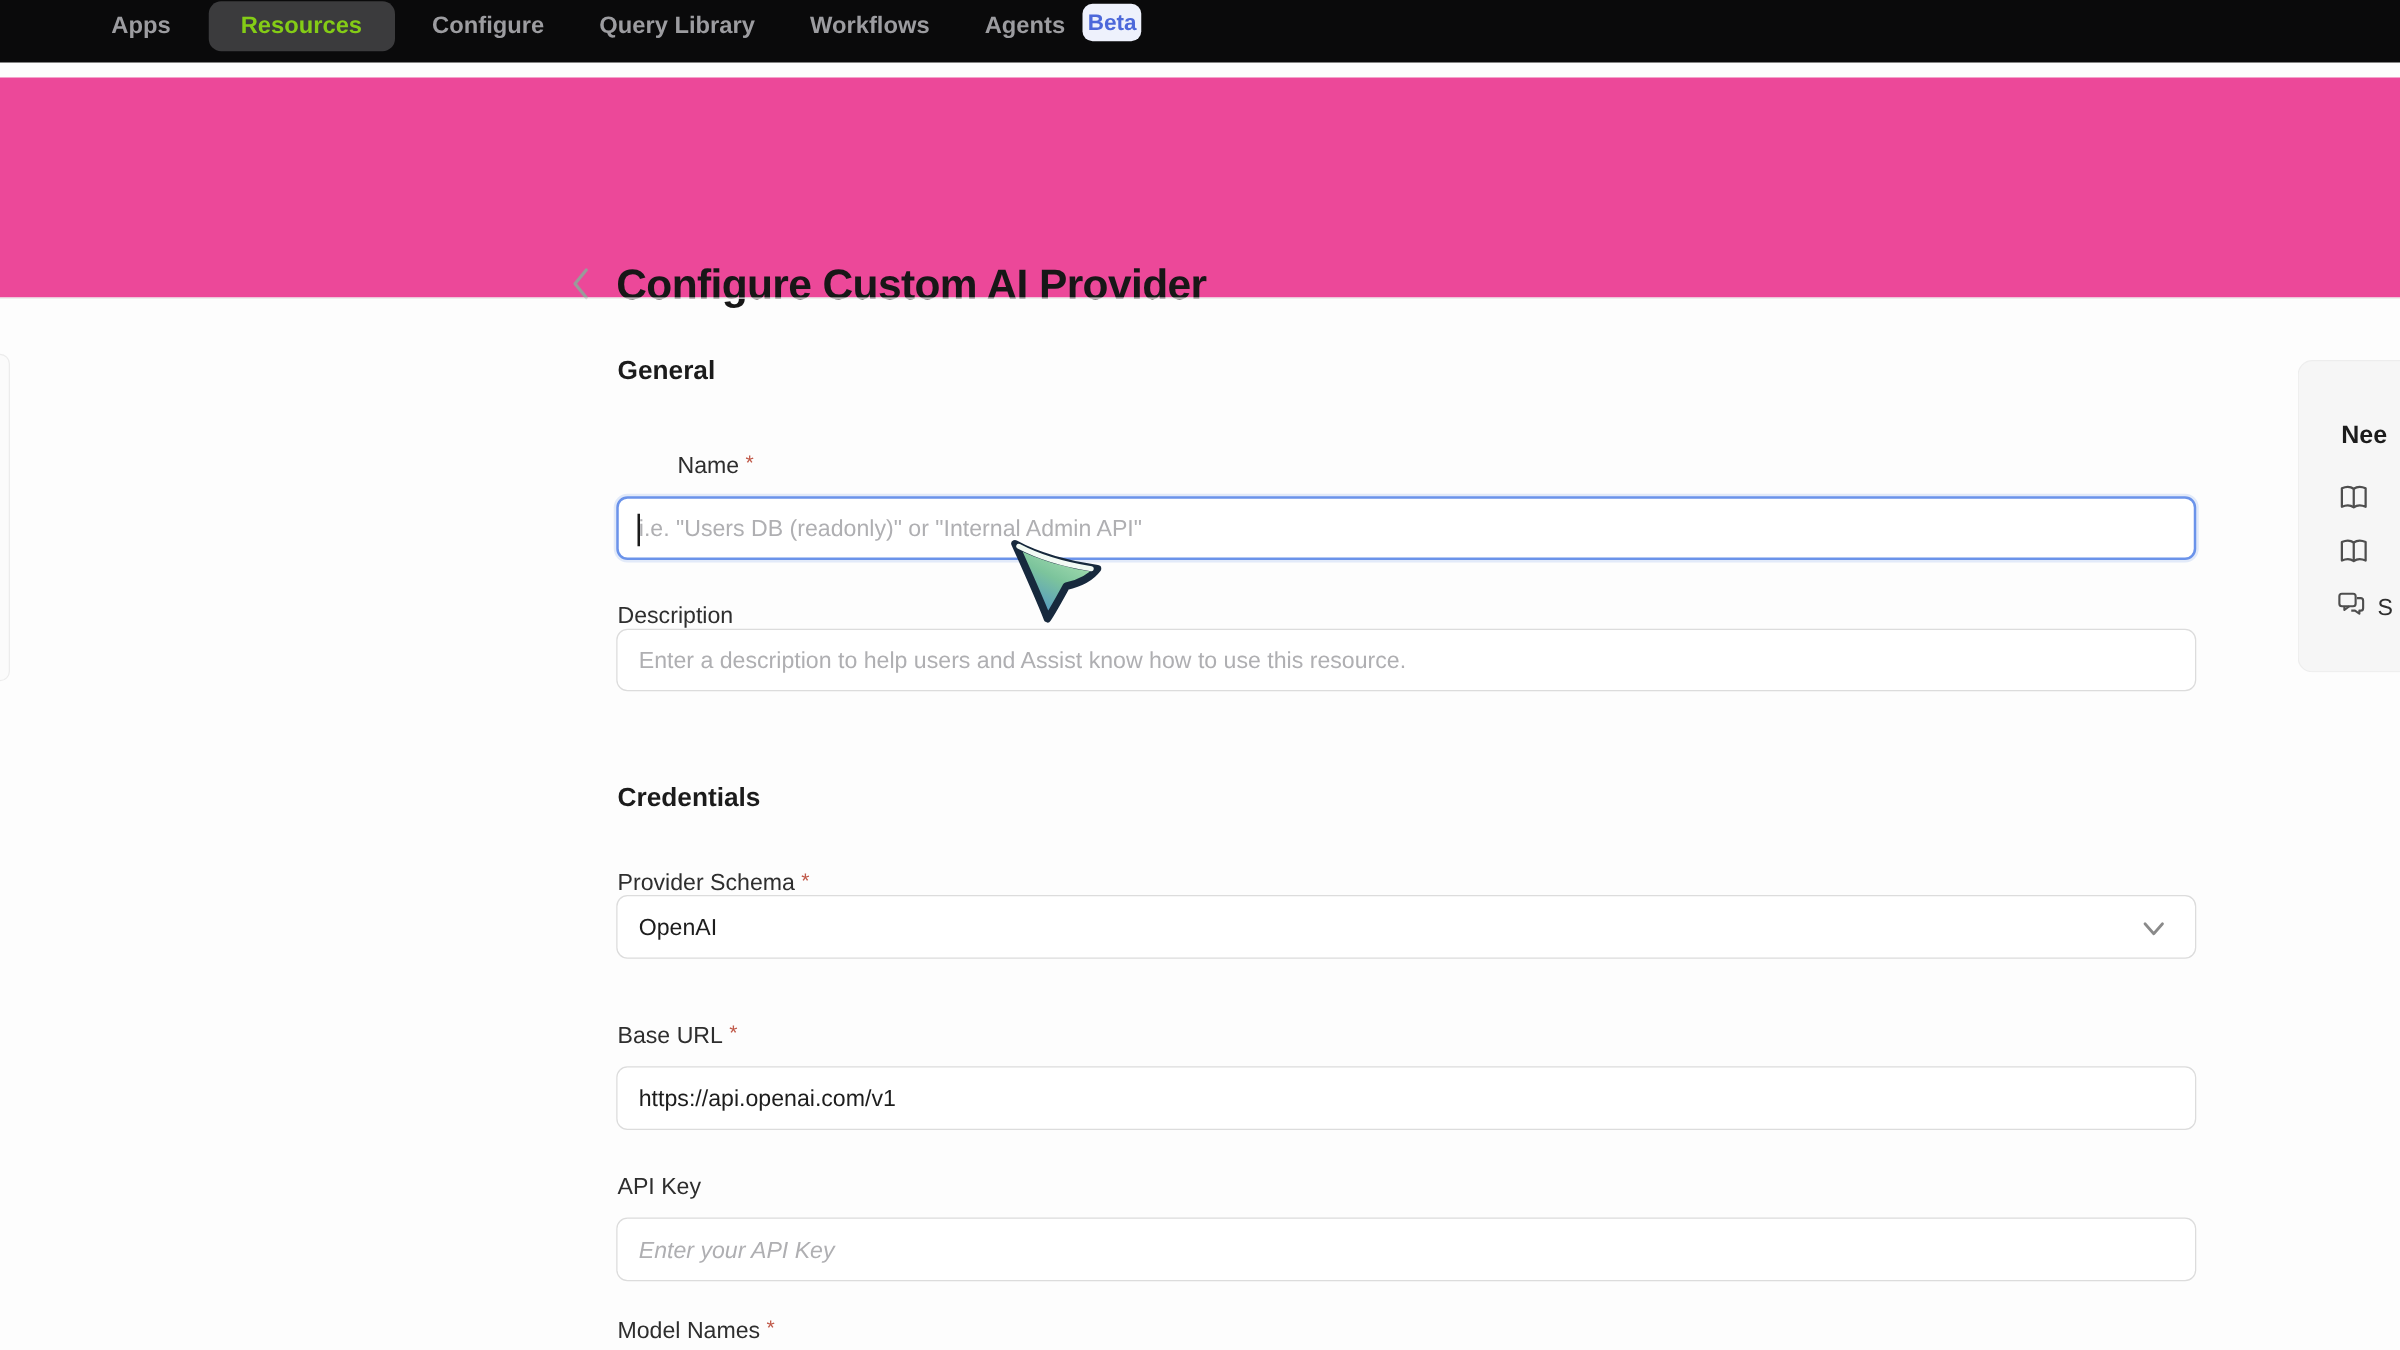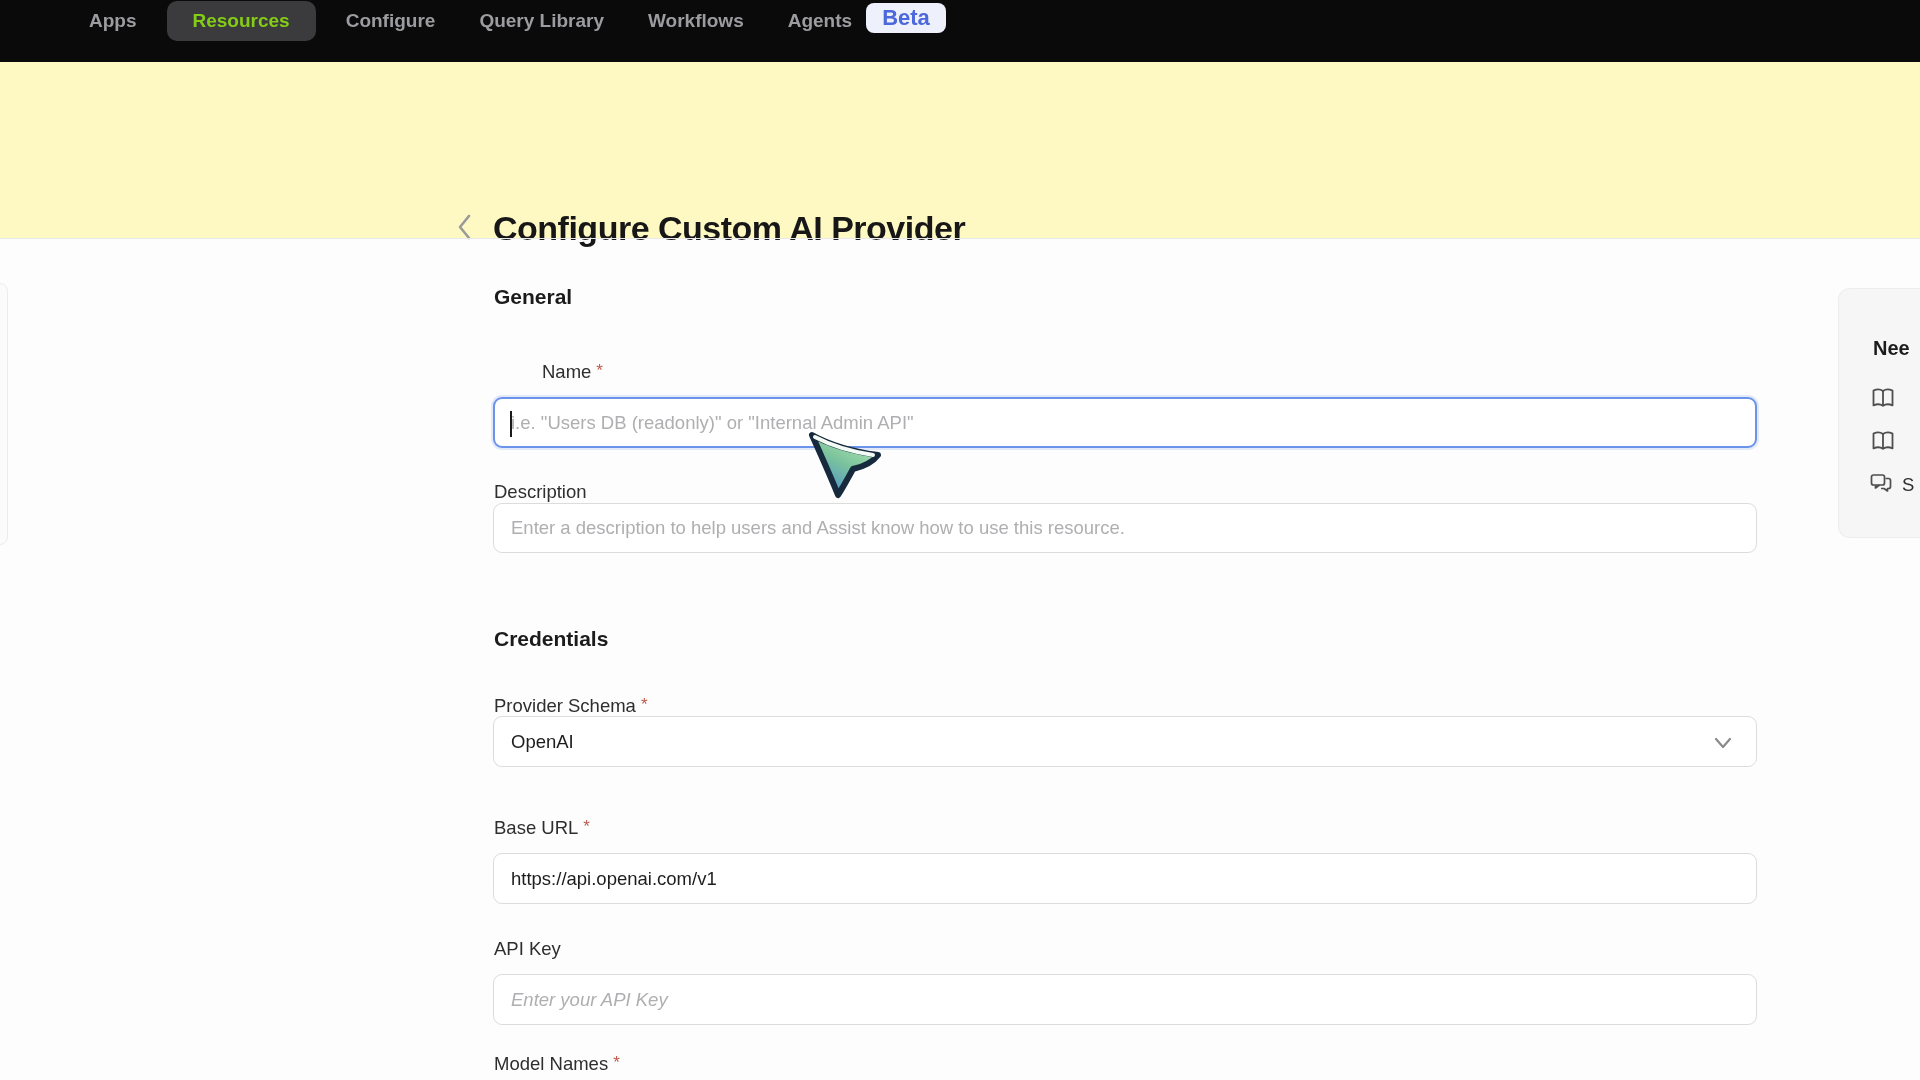--- a/index.html
+++ b/index.html
@@ -5,43 +5,43 @@
   * { margin:0; padding:0; box-sizing:border-box; }
   html,body { width:1920px; height:1080px; overflow:hidden; }
   body {
     font-family:"Liberation Sans", sans-serif;
     background:#fdfdfd;
     position:relative;
   }
 
   
   .topnav {
-    position:absolute; left:0; top:0; width:1920px; height:62px;
+    position:absolute; left:0; top:0; width:1920px; height:50px;
     background:#0a0a0b;
     display:flex; align-items:flex-start;
     padding-left:75px;
   }
   .tab {
     color:#9c9ca0; font-size:19px; font-weight:600;
     height:42px; line-height:42px; margin-top:0;
     padding:0 14px; cursor:pointer; white-space:nowrap;
   }
   .tab.active {
     background:#3b3b3d; color:#84cc16;
     border-radius:10px; padding:0 26px; margin-top:1px; height:40px; line-height:40px;
   }
   .tab + .tab { margin-left:16px; }
   .beta {
     align-self:flex-start; margin-top:3px; margin-left:10px;
-    background:#eef1fc; color:#4d68da; font-size:22px; font-weight:600;
-    padding:3px 16px; border-radius:8px; line-height:24px;
-  }
-
-  
-  .header { position:absolute; left:0; top:62px; width:1920px; height:176px; background:#fef9c3; }
+    background:#eef1fc; color:#4d68da; font-size:18px; font-weight:600;
+    padding:3px 4px; border-radius:8px; line-height:24px;
+  }
+
+  
+  .header { position:absolute; left:0; top:62px; width:1920px; height:176px; background:#ec4899; }
   .back-btn {
     position:absolute; left:448px; top:150px; width:34px; height:34px;
     display:flex; align-items:center; justify-content:center; cursor:pointer;
   }
   .page-title {
     position:absolute; left:493px; top:147px;
     font-size:34px; font-weight:700; color:#171717; letter-spacing:-0.5px;
   }
   .divider { position:absolute; left:0; top:238px; width:1920px; height:1px; background:#e9e9e9; }
 

